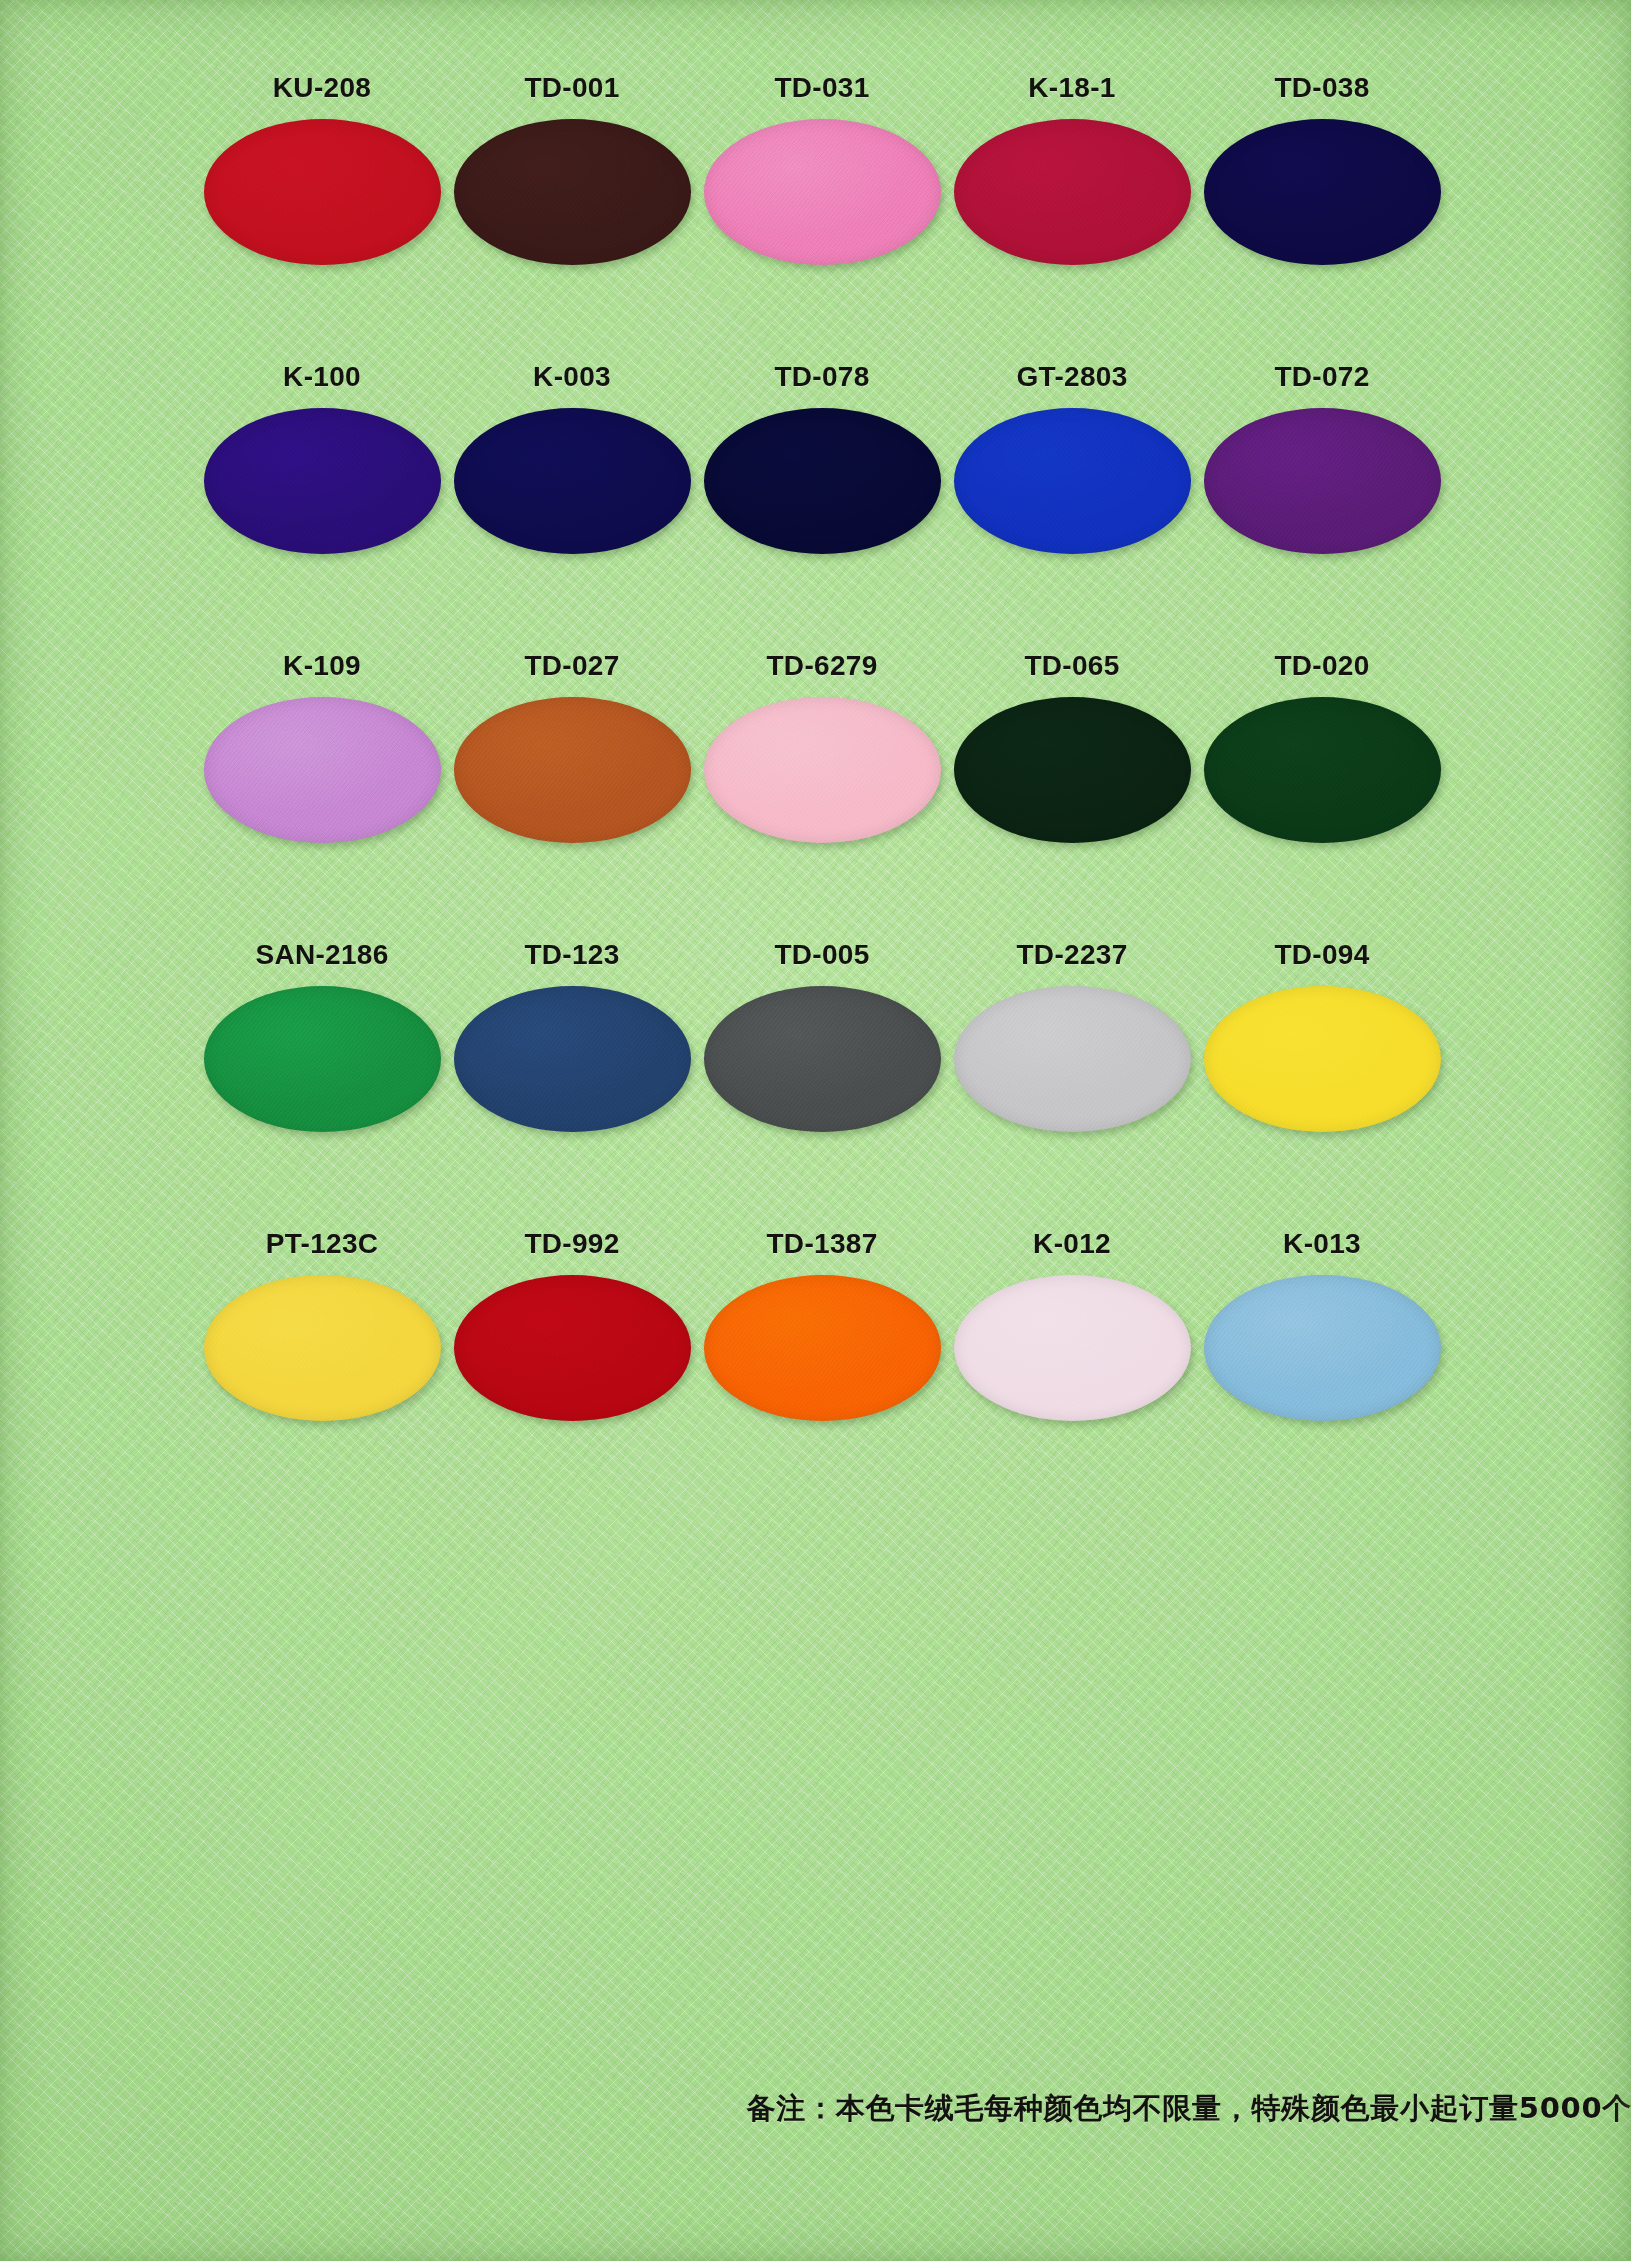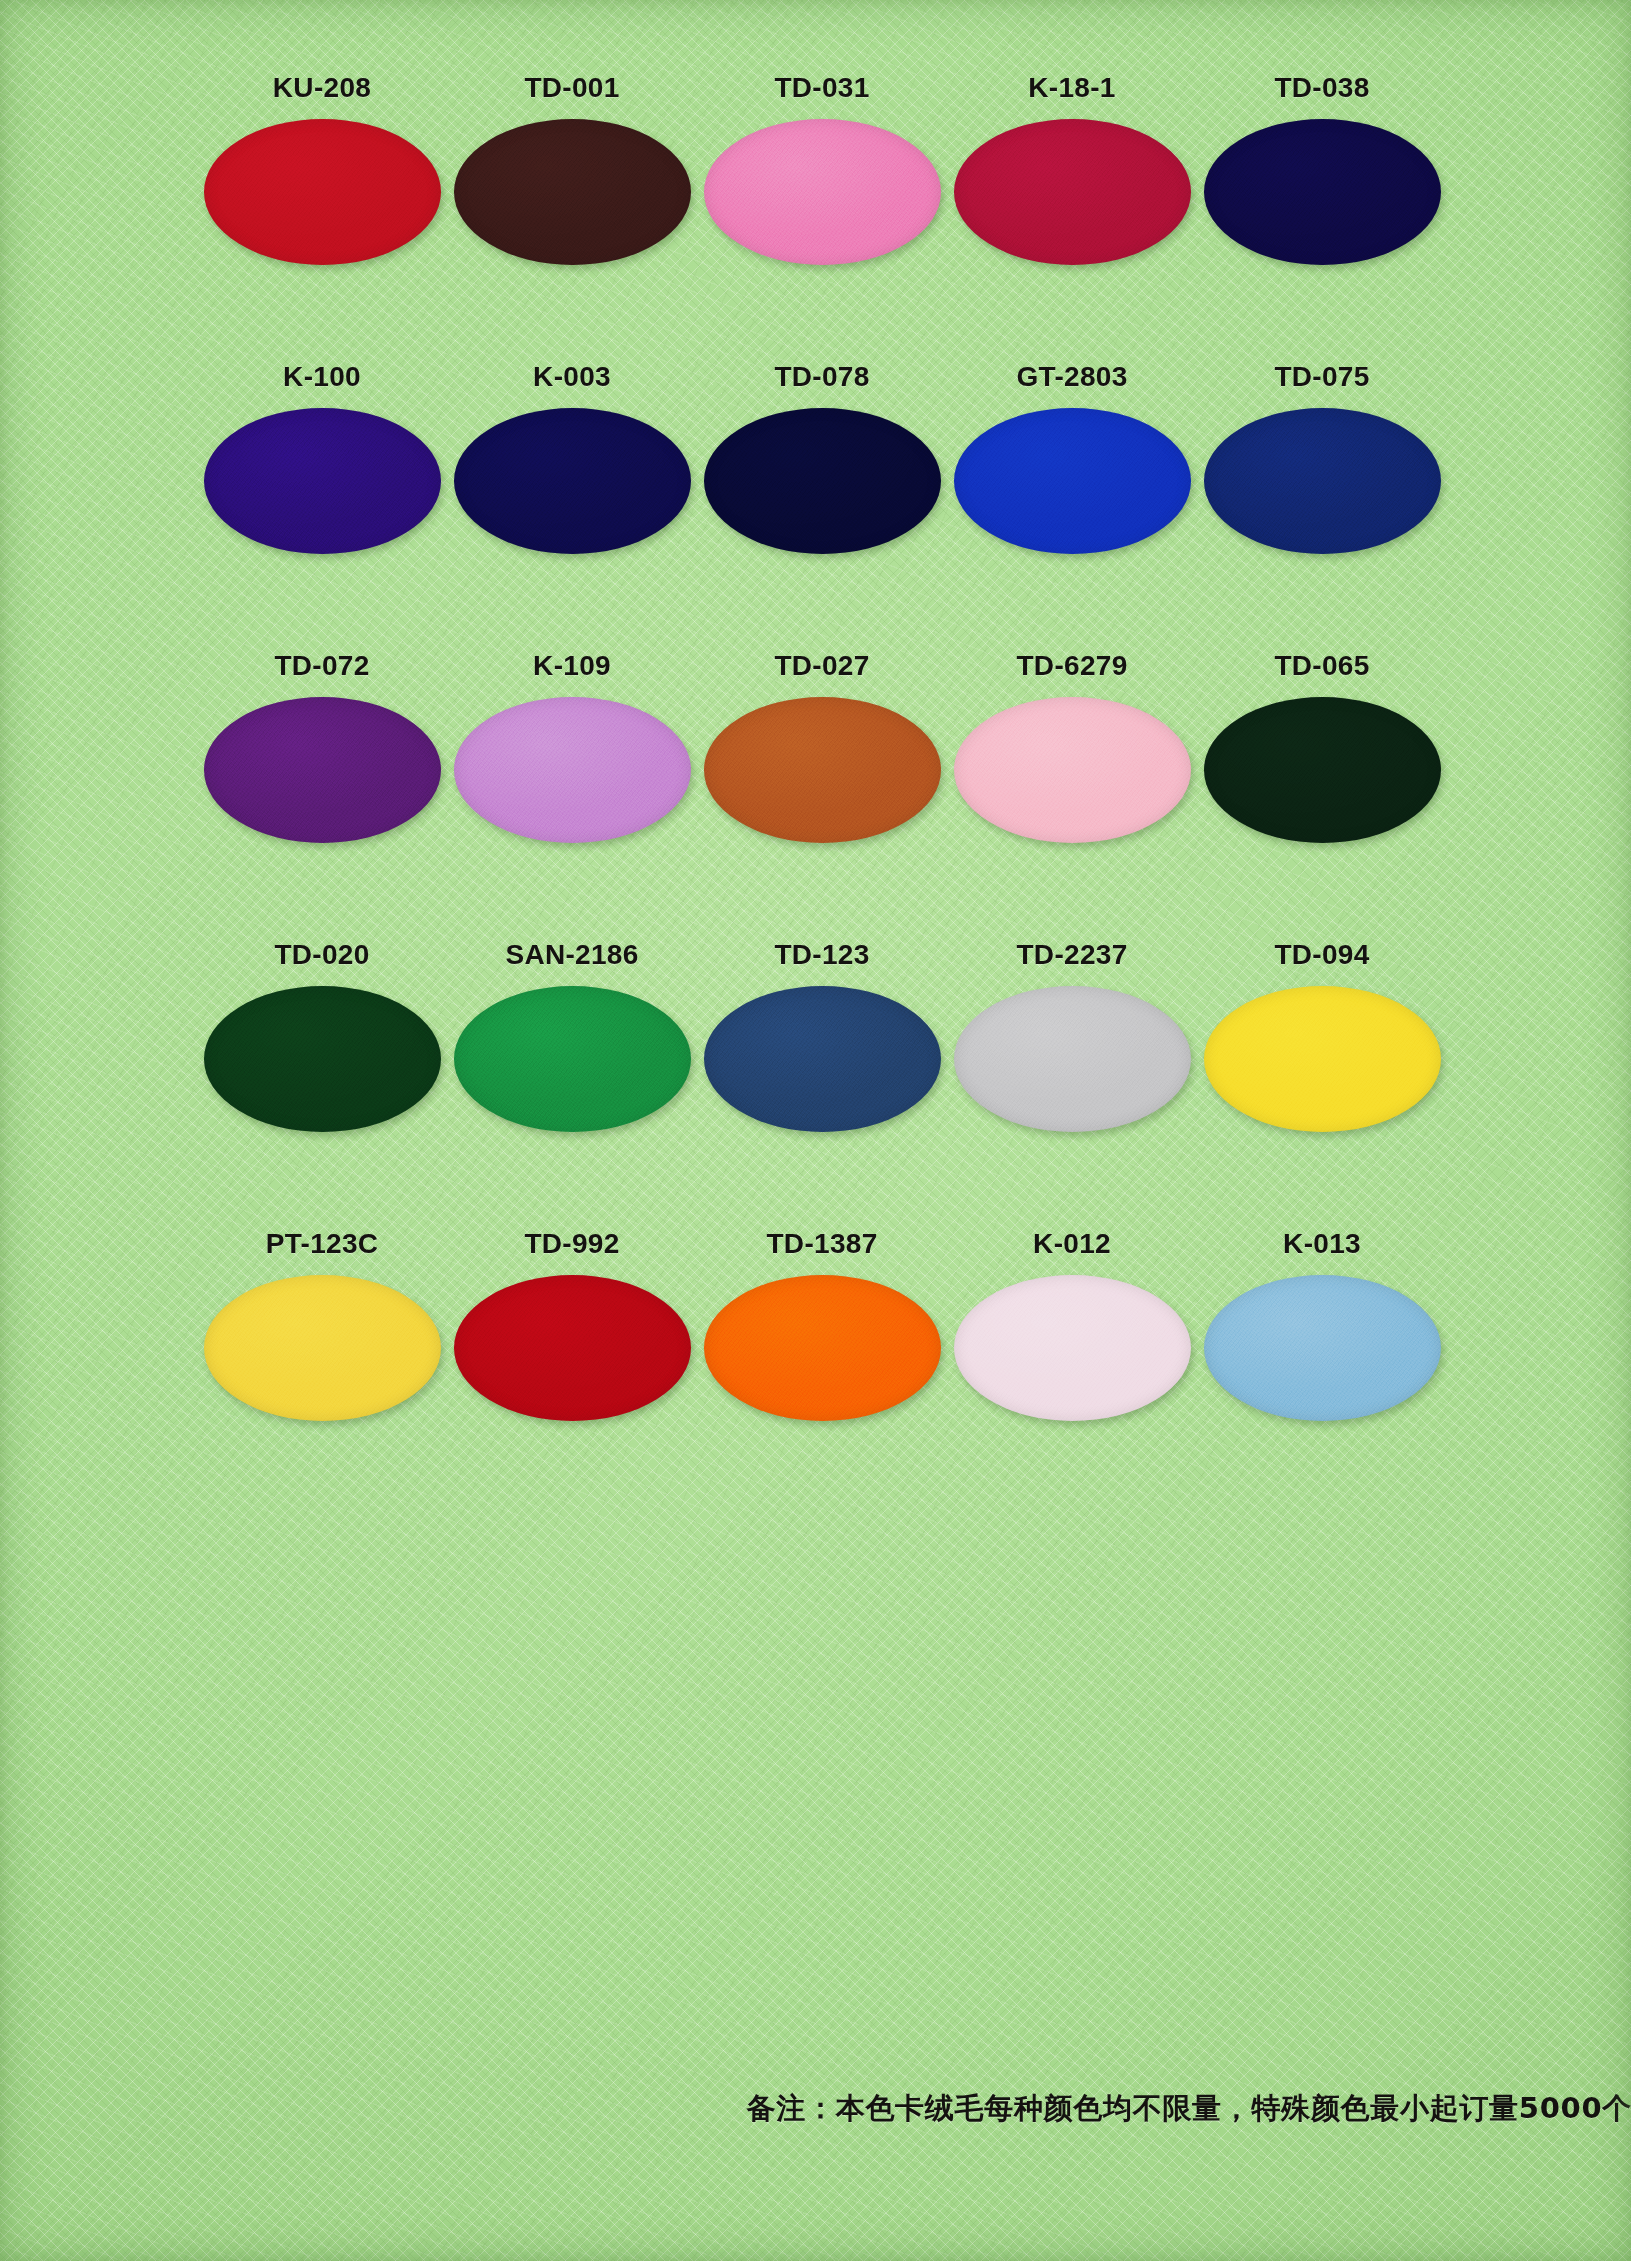--- a/index.html
+++ b/index.html
@@ -156,24 +156,20 @@
       </div>
       <div class="swatch-cell">
         <div class="swatch-label">TD-078</div>
         <div class="swatch-chip" style="background-color: rgb(8, 10, 53);"></div>
       </div>
       <div class="swatch-cell">
         <div class="swatch-label">GT-2803</div>
         <div class="swatch-chip" style="background-color: rgb(17, 49, 190);"></div>
       </div>
       <div class="swatch-cell">
-        <div class="swatch-label">TD-075</div>
-        <div class="swatch-chip" style="background-color: rgb(17, 38, 111);"></div>
-      </div>
-      <div class="swatch-cell">
         <div class="swatch-label">TD-072</div>
         <div class="swatch-chip" style="background-color: rgb(90, 28, 118);"></div>
       </div>
       <div class="swatch-cell">
         <div class="swatch-label">K-109</div>
         <div class="swatch-chip" style="background-color: rgb(199, 135, 211);"></div>
       </div>
       <div class="swatch-cell">
         <div class="swatch-label">TD-027</div>
         <div class="swatch-chip" style="background-color: rgb(181, 85, 33);"></div>
@@ -192,20 +188,24 @@
       </div>
       <div class="swatch-cell">
         <div class="swatch-label">SAN-2186</div>
         <div class="swatch-chip" style="background-color: rgb(22, 144, 64);"></div>
       </div>
       <div class="swatch-cell">
         <div class="swatch-label">TD-123</div>
         <div class="swatch-chip" style="background-color: rgb(35, 66, 110);"></div>
       </div>
       <div class="swatch-cell">
+        <div class="swatch-label">TD-005</div>
+        <div class="swatch-chip" style="background-color: rgb(74, 78, 78);"></div>
+      </div>
+      <div class="swatch-cell">
         <div class="swatch-label">TD-2237</div>
         <div class="swatch-chip" style="background-color: rgb(198, 198, 200);"></div>
       </div>
       <div class="swatch-cell">
         <div class="swatch-label">TD-094</div>
         <div class="swatch-chip" style="background-color: rgb(247, 222, 44);"></div>
       </div>
       <div class="swatch-cell">
         <div class="swatch-label">PT-123C</div>
         <div class="swatch-chip" style="background-color: rgb(244, 215, 62);"></div>

